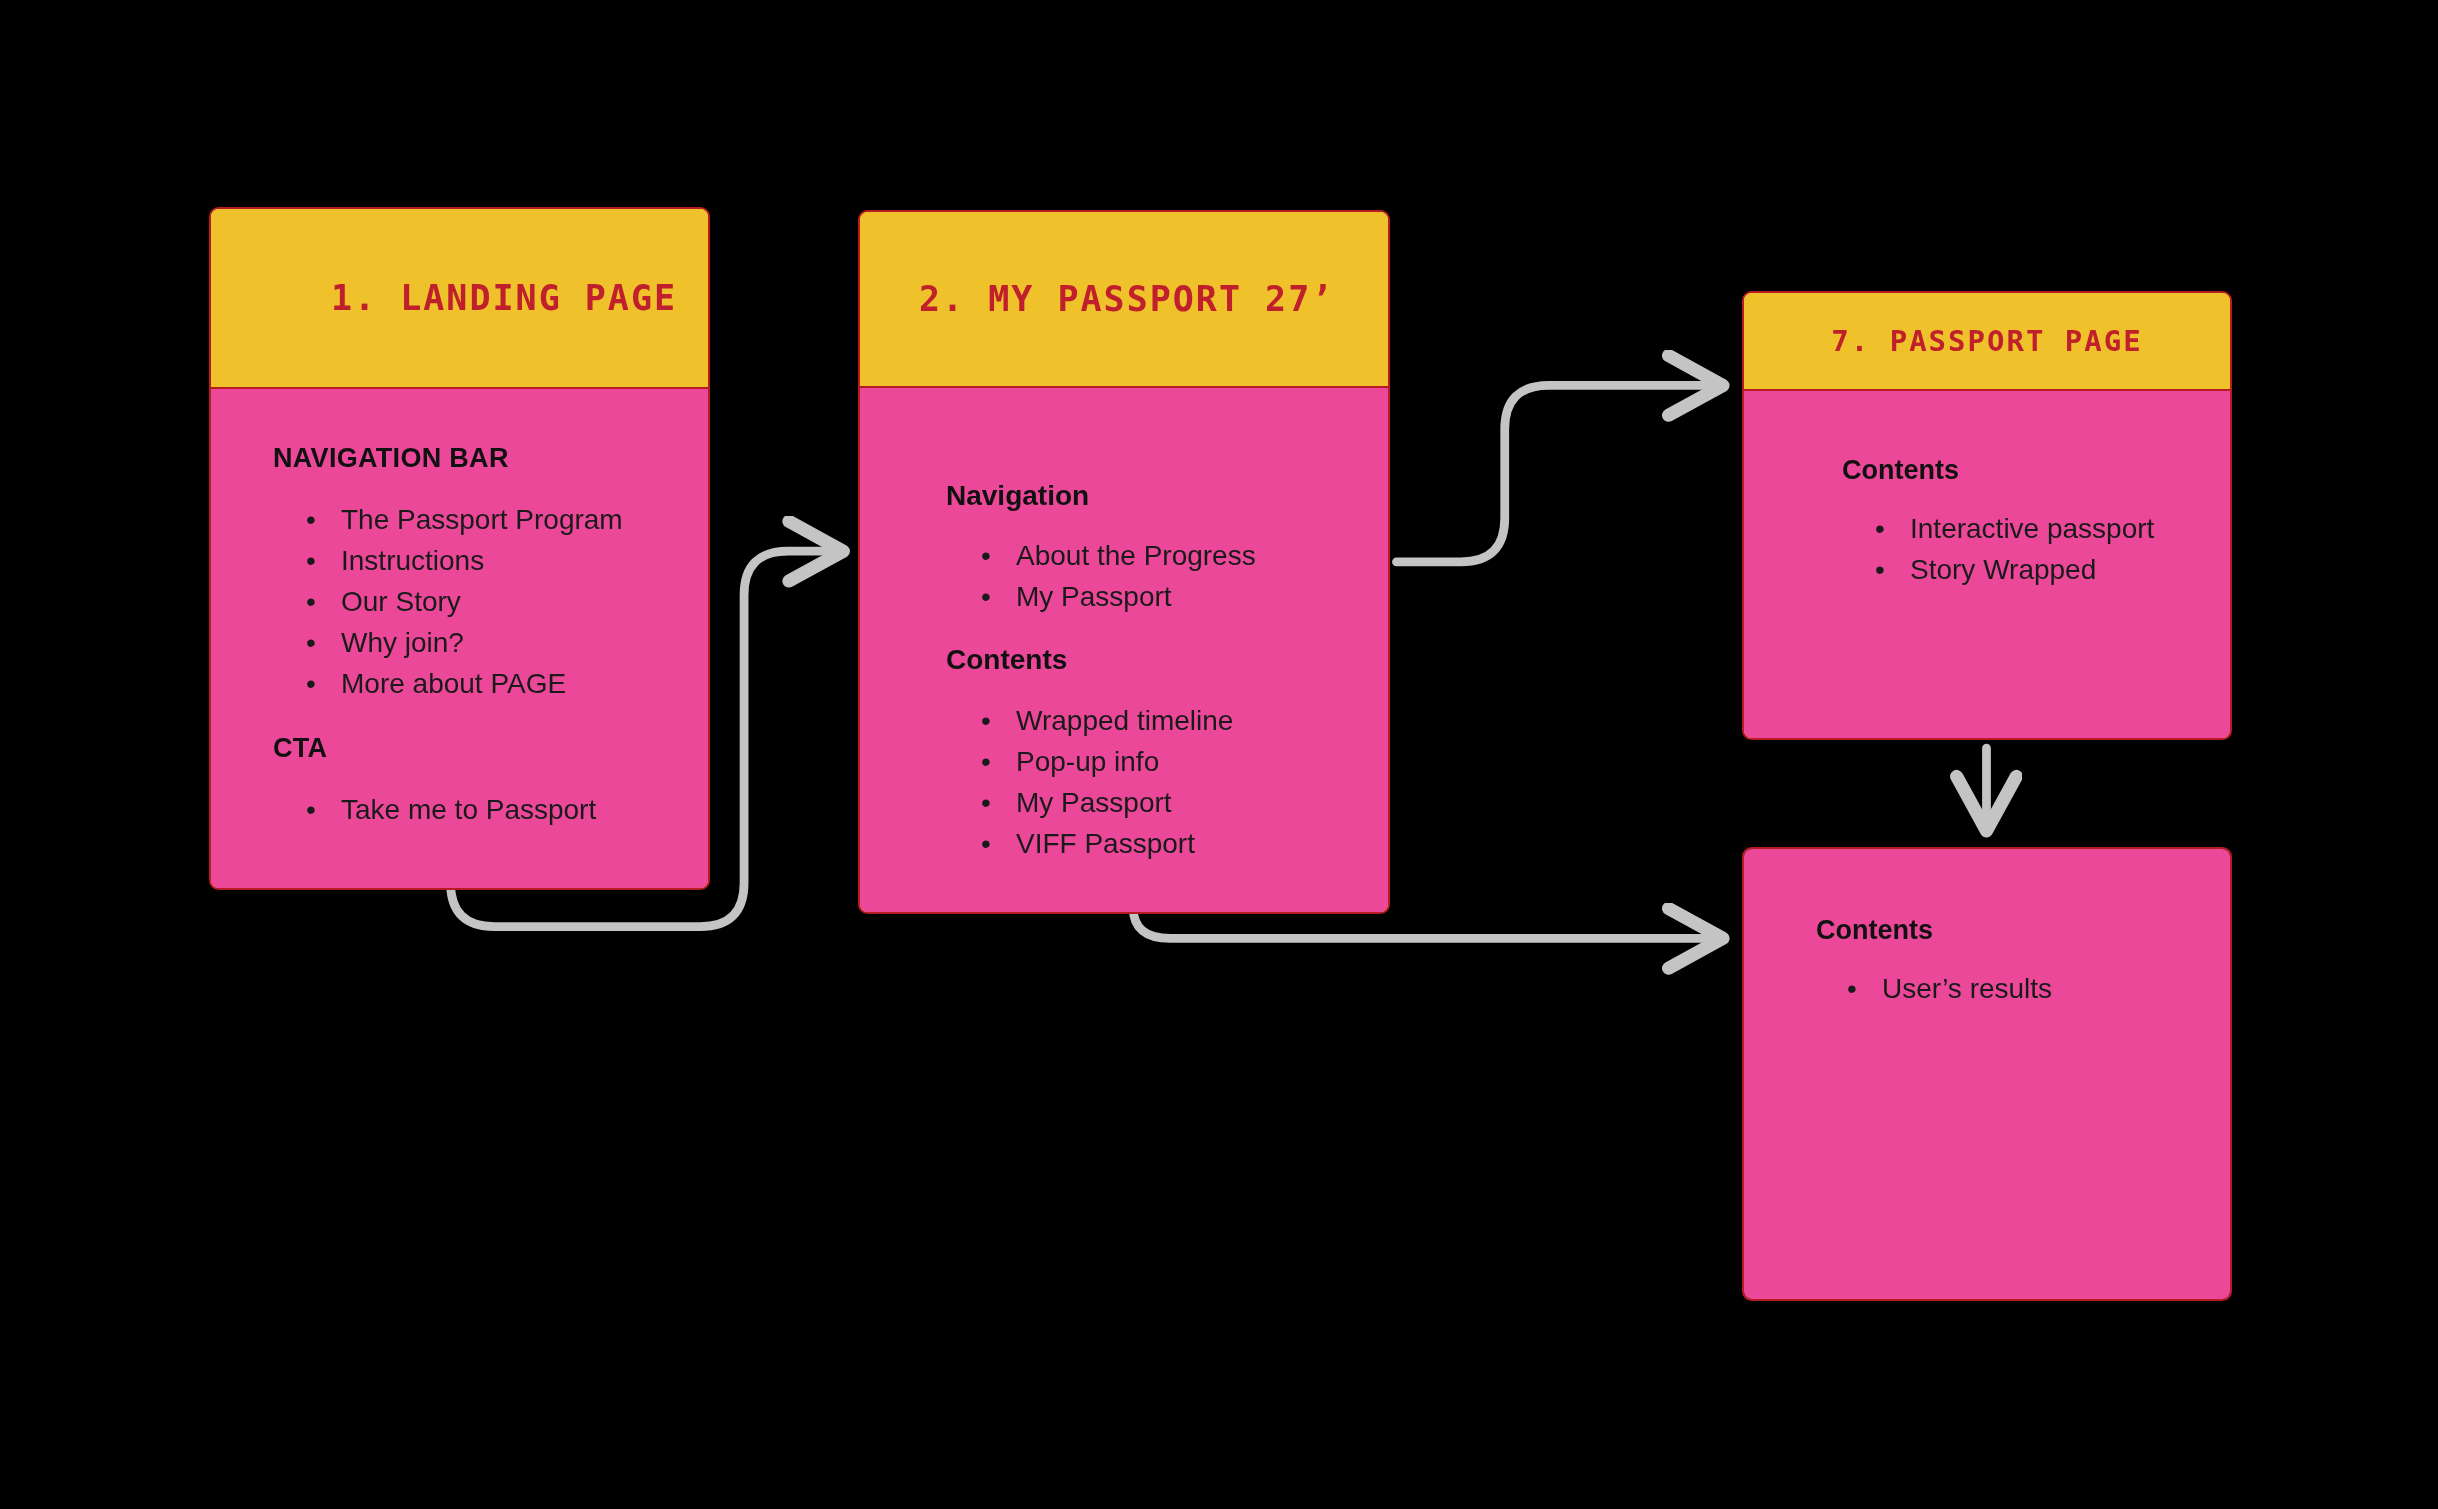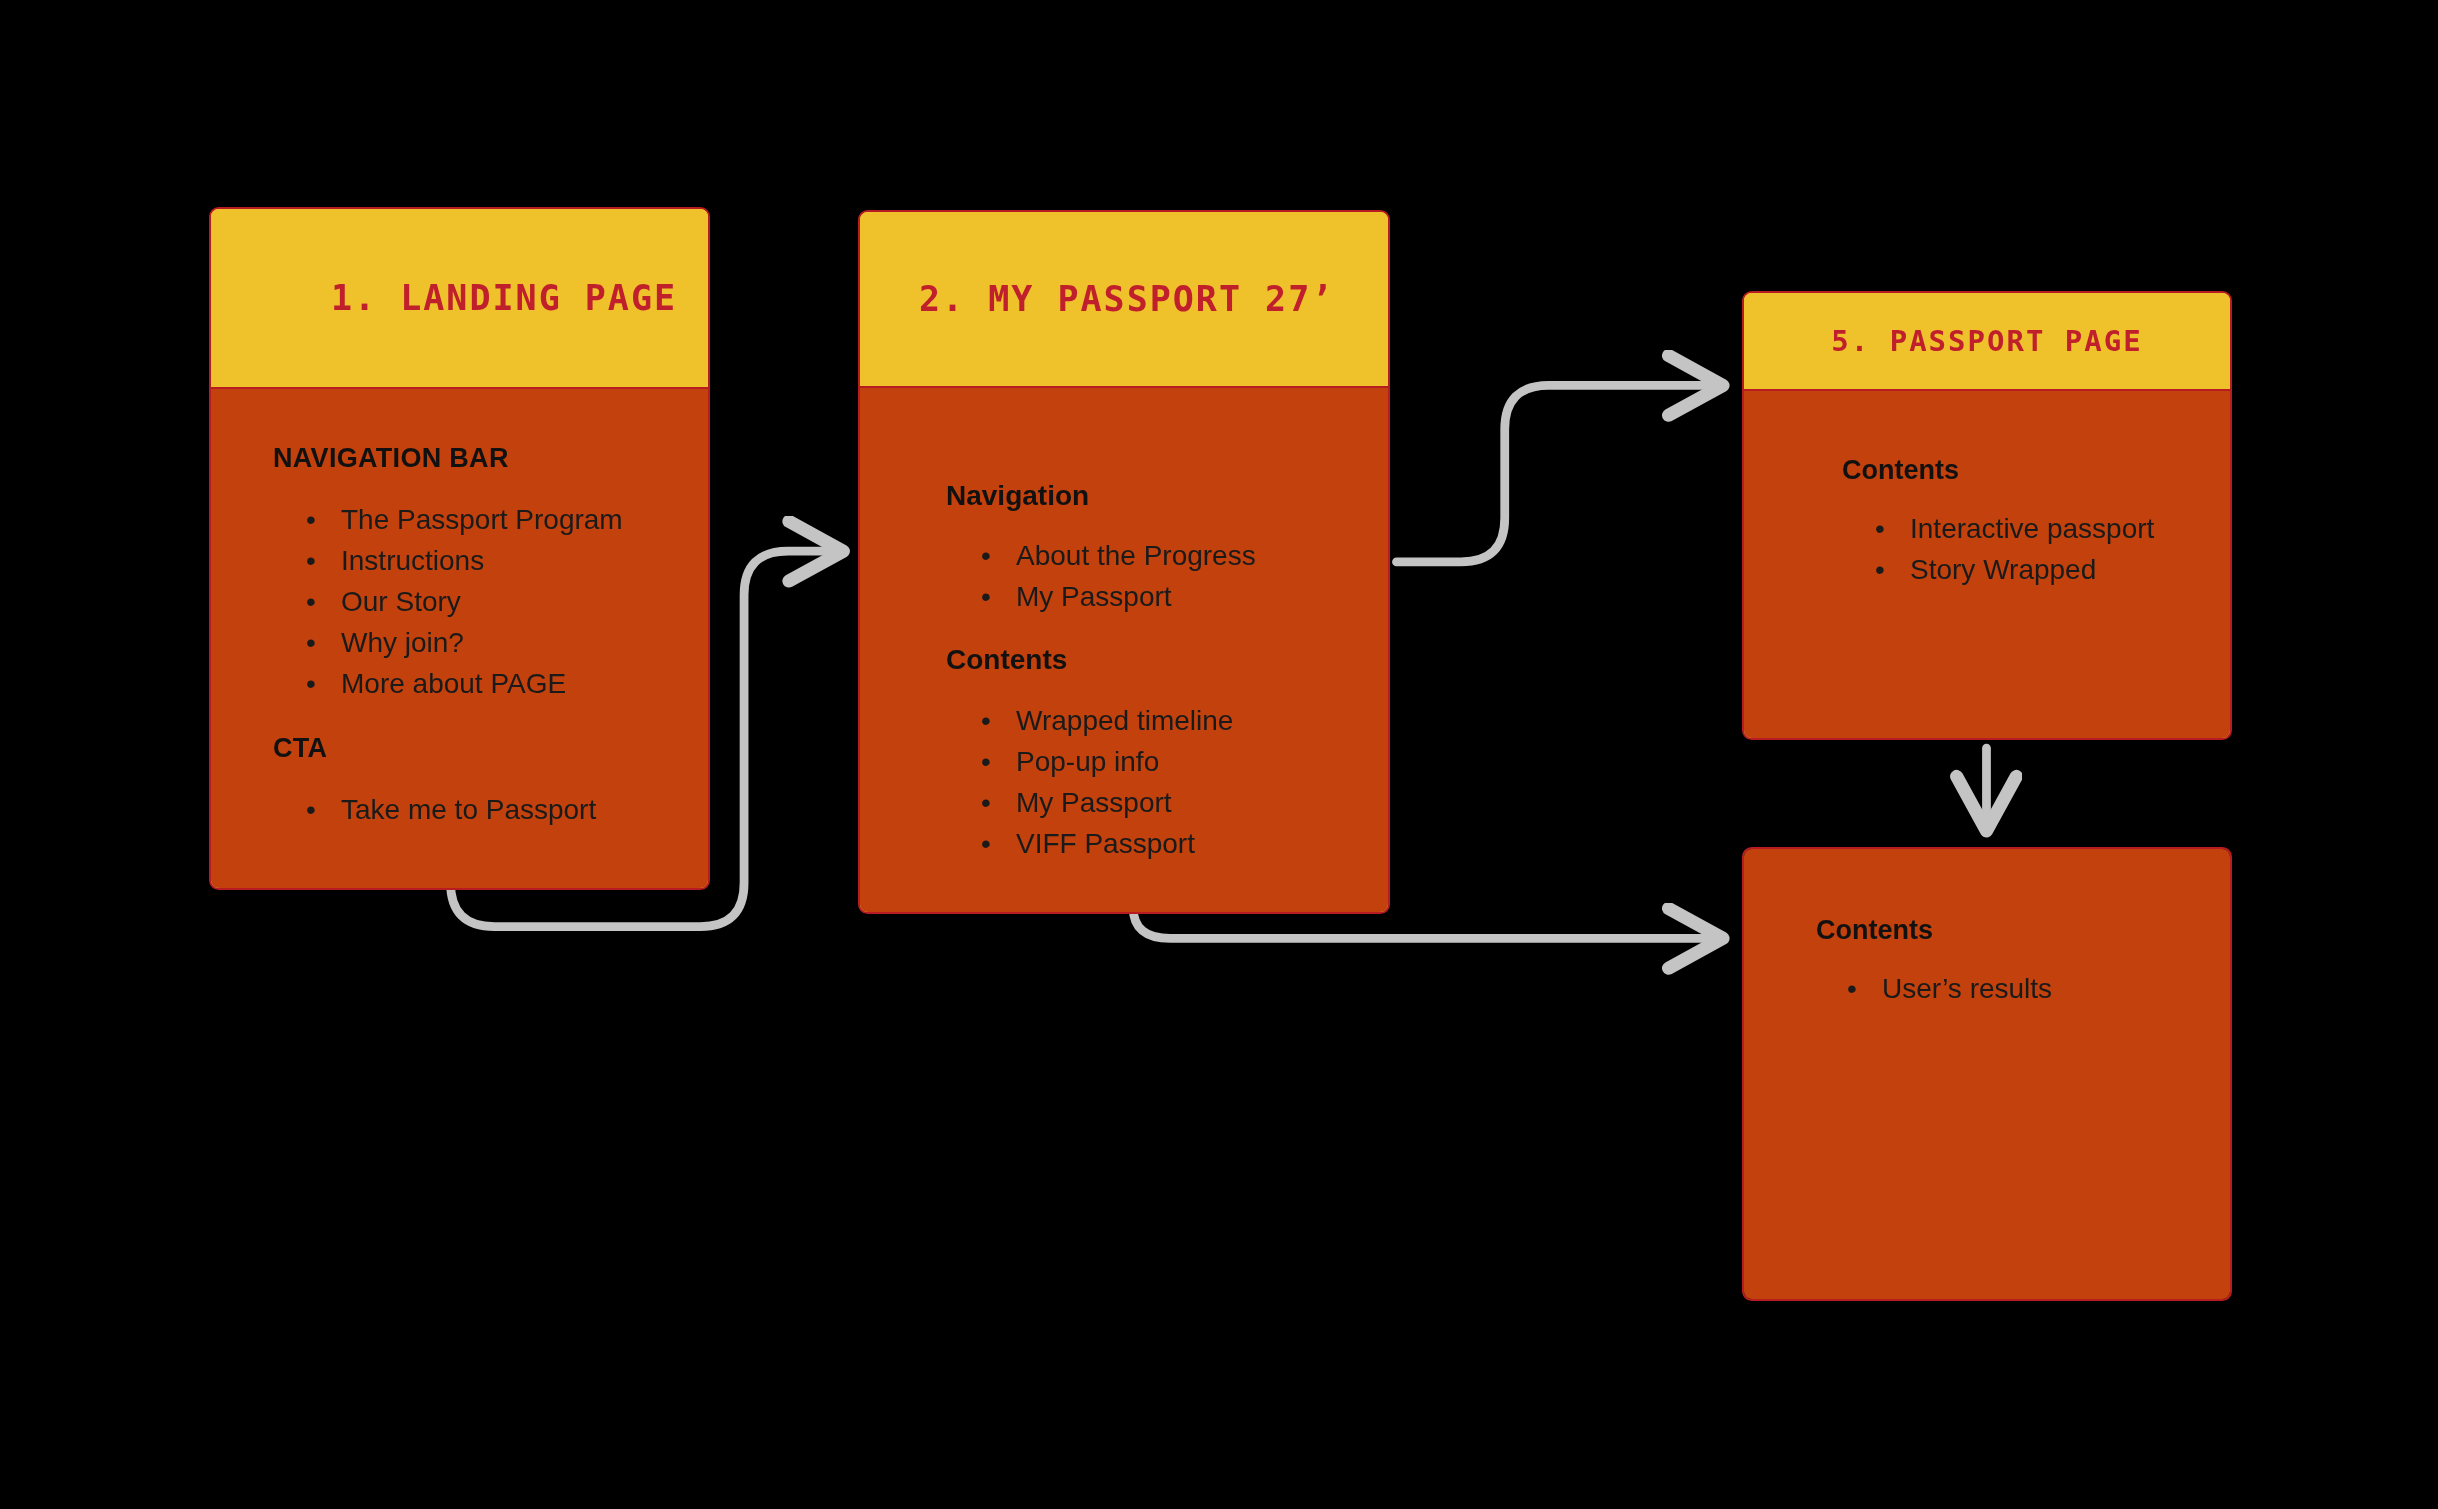--- a/index.html
+++ b/index.html
@@ -56,21 +56,21 @@
 
   .card-title {
     font-family: "DejaVu Sans Mono", "Liberation Mono", monospace;
     font-weight: bold;
     color: #C0202B;
     letter-spacing: 2px;
     white-space: nowrap;
   }
 
   .card-body {
-    background: #c2410c;
+    background: #ec4899;
     flex: 1 1 auto;
   }
 
   .section-heading {
     font-family: "Liberation Sans", sans-serif;
     font-weight: bold;
     color: #111111;
   }
 
   .bullet-list {
@@ -253,21 +253,21 @@
           <span class="dot">•</span>
           <span>VIFF Passport</span>
         </li>
       </ul>
 
     </div>
   </div>
 
   <div class="card" id="card-passport-page">
     <div class="card-header">
-      <span class="card-title">5. PASSPORT PAGE</span>
+      <span class="card-title">7. PASSPORT PAGE</span>
     </div>
     <div class="card-body">
 
       <div class="section-heading">Contents</div>
 
       <ul class="bullet-list">
         <li>
           <span class="dot">•</span>
           <span>Interactive passport</span>
         </li>

